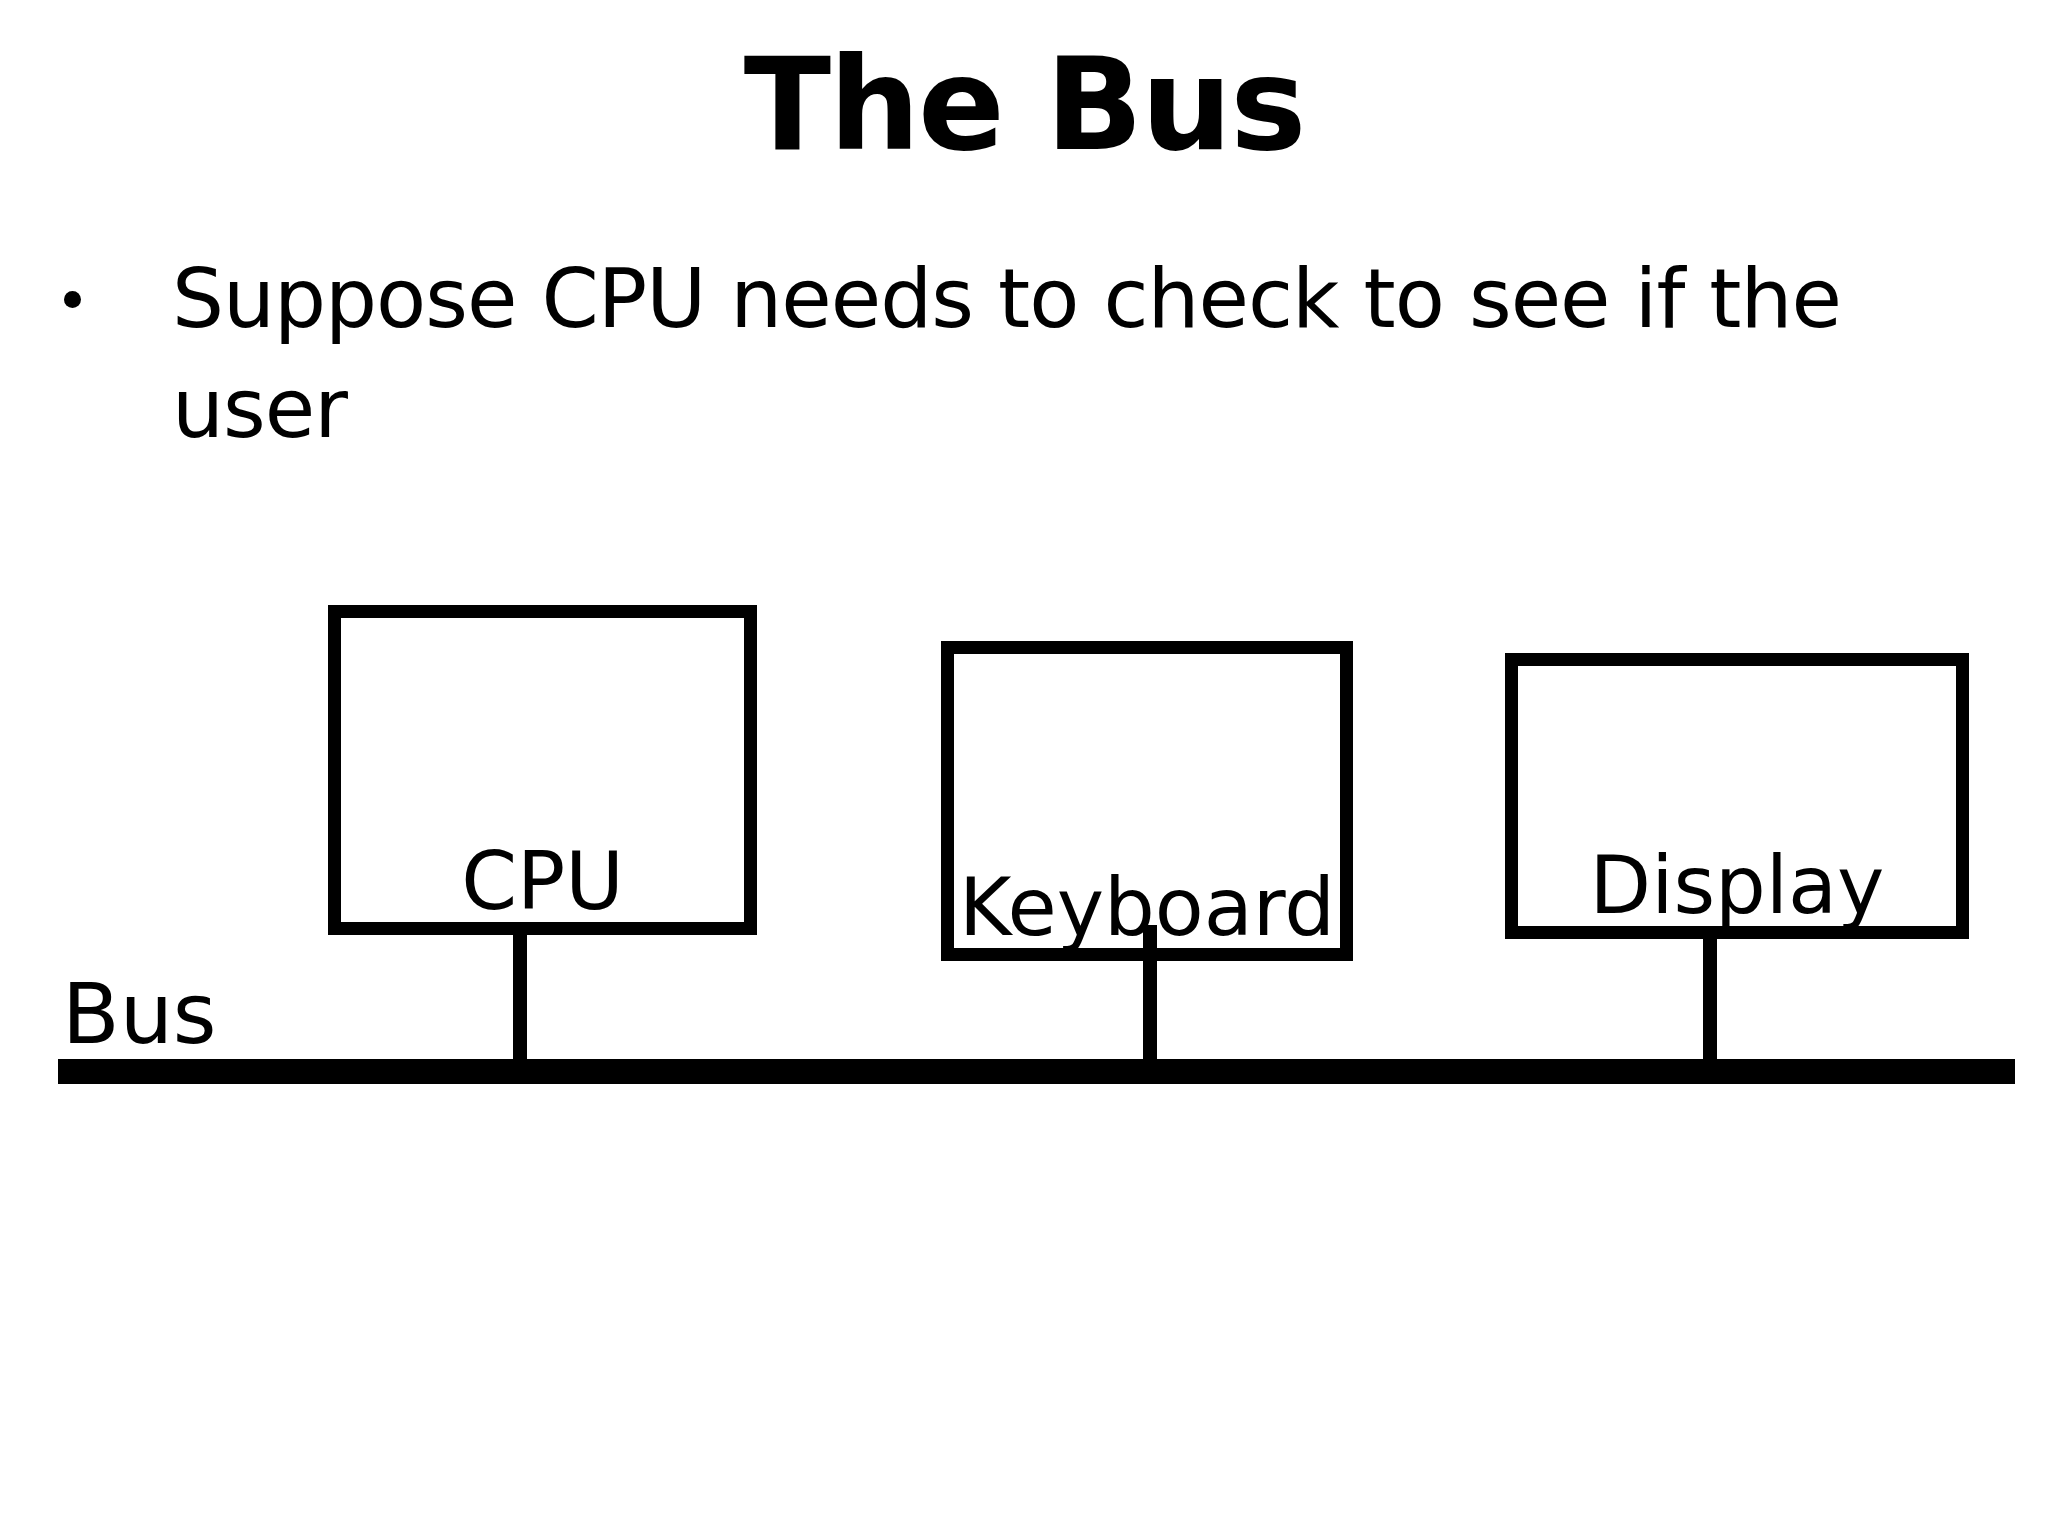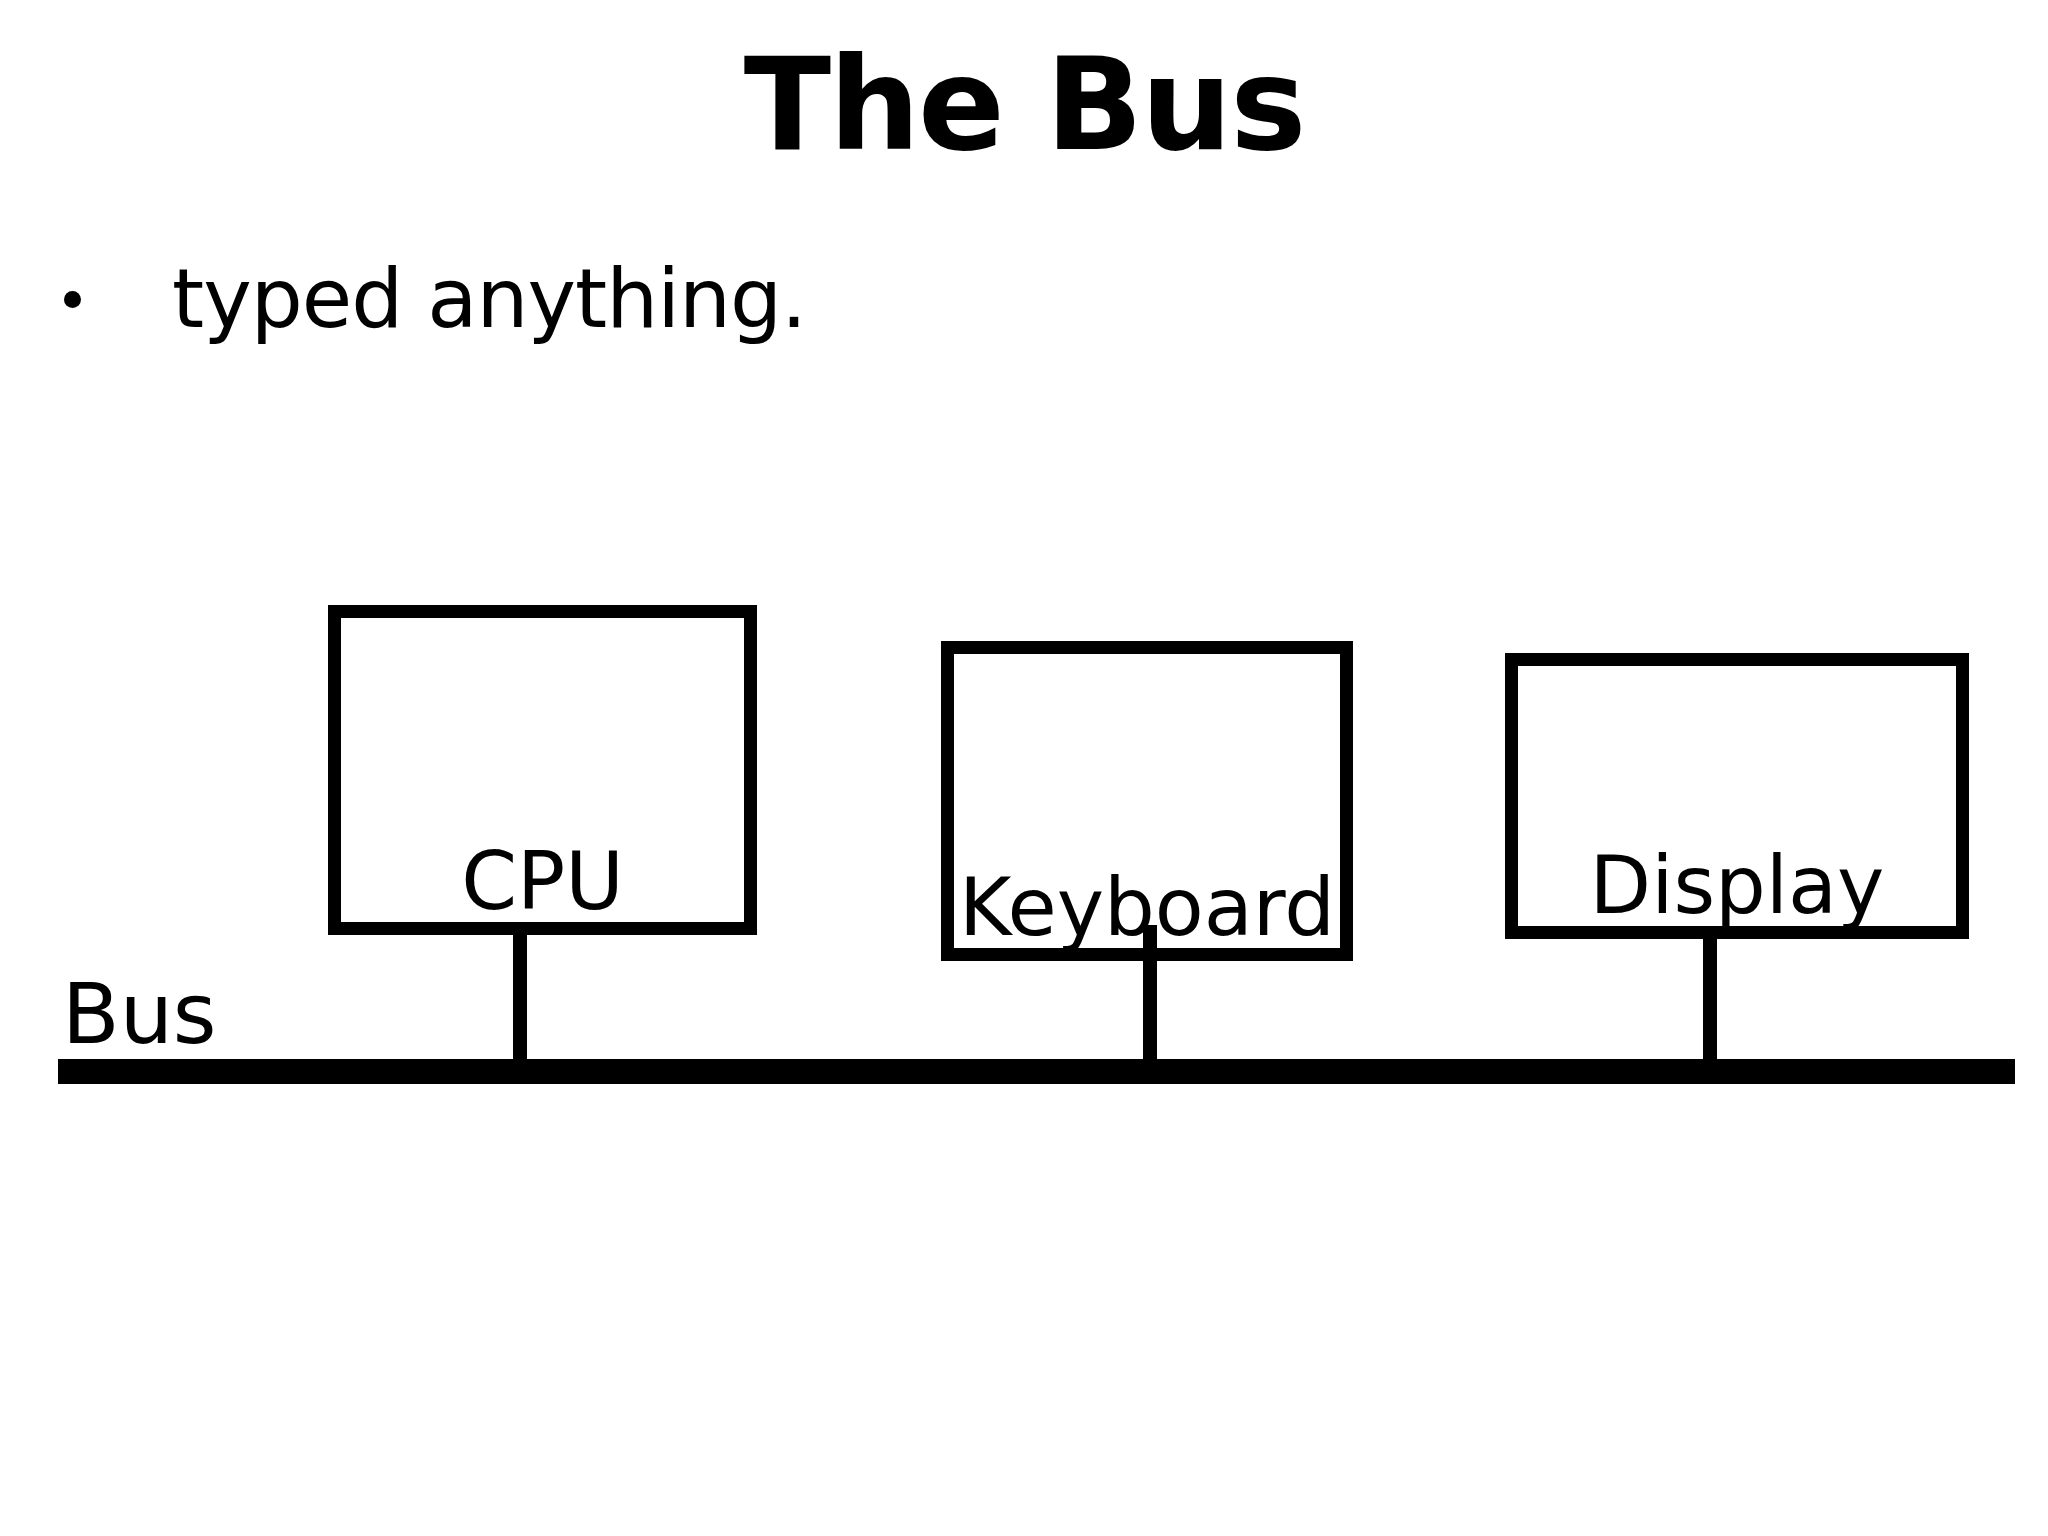--- a/index.html
+++ b/index.html
@@ -92,21 +92,21 @@
 </head>
 <body>
 
 <div class="slide">
 
   <h1 class="title">The Bus</h1>
 
   <div class="bullet-dot"></div>
 
   <div class="bullet-text">
-    <div class="line">typed anything.</div>
+    <div class="line">Suppose CPU needs to check to see if the user</div>
   </div>
 
   <div class="box box-cpu">
     <span>CPU</span>
   </div>
 
   <div class="box box-keyboard">
     <span>Keyboard</span>
   </div>
 

